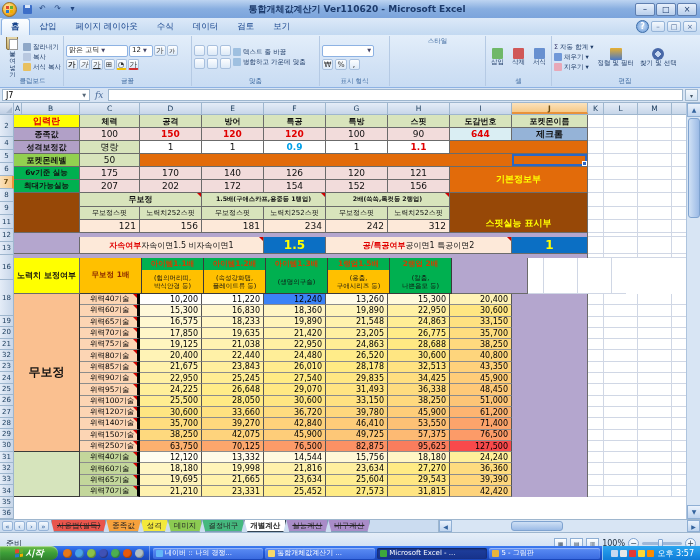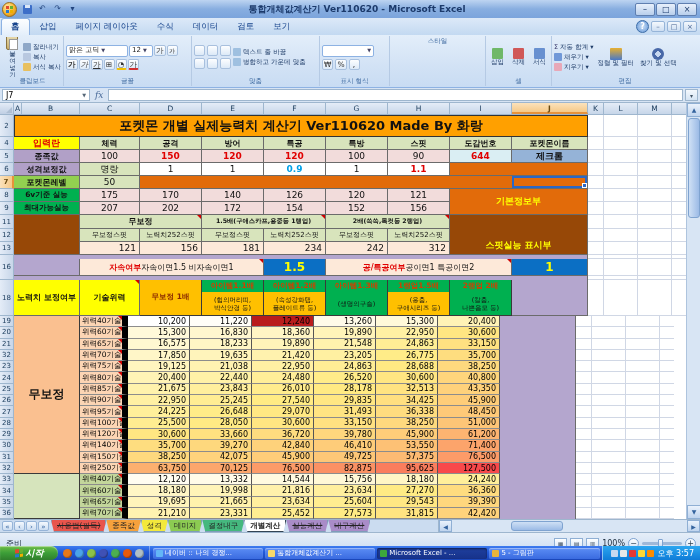--- a/index.html
+++ b/index.html
@@ -127,22 +127,22 @@
   .dmg-col .tt{height:12px;font-size:7.5px;font-weight:bold;color:#D04000;text-align:center;line-height:12px;white-space:nowrap;overflow:hidden;}
   .dmg-col .dd2{flex:1;font-size:6.5px;color:#111;text-align:center;display:flex;flex-direction:column;justify-content:center;line-height:8px;}
   .bg-or{background:#FFC000;}
   .bg-gr{background:#00B050;}
   .dmg-section{display:flex;}
   .dmg-seclabel{width:66px;flex:none;border-right:1px solid #3A3A3A;border-bottom:1px solid #3A3A3A;
     display:flex;align-items:center;justify-content:center;font-weight:bold;font-size:12px;color:#111;}
   .sec-orange{background:#FAC090;}
   .sec-green{background:#D6E4BC;}
   .drow{display:flex;height:11.3px;}
-  .dlabel{width:48px;flex:none;background:#FCD5B4;border-right:6px solid #000000;border-bottom:1px solid #8C8C8C;
-    font-size:7.5px;display:flex;align-items:center;padding-left:2px;position:relative;overflow:hidden;white-space:nowrap;}
+  .dlabel{width:60px;flex:none;background:#FCD5B4;border-right:3px solid #000000;border-bottom:1px solid #8C8C8C;
+    font-size:7.5px;display:flex;align-items:center;padding-left:10px;position:relative;overflow:hidden;white-space:nowrap;}
   .dlabel-green{background:#C3D69B;}
   .dval{width:62px;flex:none;border-right:1px solid #555;border-bottom:1px solid #8C8C8C;
     font-size:8px;display:flex;align-items:center;justify-content:flex-end;padding-right:3px;overflow:hidden;}
   .dlav{width:76px;flex:none;background:#B4A6CE;border-right:1px solid #6B6B6B;}
 
   
   .vscroll{position:absolute;right:0;top:103px;width:14px;height:416px;background:#D8E5F4;border-left:1px solid #AEC4DE;}
   .sbtn{width:14px;height:14px;background:linear-gradient(#EAF2FC,#BFD4EE);border:1px solid #8FAFD4;
     font-size:6px;text-align:center;line-height:12px;color:#34639E;}
   .vthumb{position:absolute;left:1px;top:15px;width:12px;height:100px;border-radius:3px;
@@ -438,24 +438,20 @@
           <div class="rh" style="height: 11.3px;">30</div>
           <div class="rh" style="height: 11.3px;">31</div>
           <div class="rh" style="height: 11.3px;">32</div>
           <div class="rh" style="height: 11.3px;">33</div>
           <div class="rh" style="height: 11.3px;">34</div>
           <div class="rh" style="height: 11.3px;">35</div>
           <div class="rh" style="height: 11.3px;">36</div>
         </div>
       <div class="cellsarea">
 
-        <div class="row" style="height:22px">
-          <div class="c w574 titlecell">포켓몬 개별 실제능력치 계산기 Ver110620  Made By 화랑</div>
-          <div class="filler"></div>
-        </div>
 
         <div class="row" style="height:13px">
           <div class="c w66 ylw red bold">입력란</div>
           <div class="c w60 grn-l bold ctext">체력</div>
           <div class="c w62 grn-l bold ctext">공격</div>
           <div class="c w62 grn-l bold ctext">방어</div>
           <div class="c w62 grn-l bold ctext">특공</div>
           <div class="c w62 grn-l bold ctext">특방</div>
           <div class="c w62 grn-l bold ctext">스핏</div>
           <div class="c w62 grn-l bold ctext">도감번호</div>
@@ -578,21 +574,20 @@
           <div class="c w76 bluec">1</div>
           <div class="filler"></div>
         </div>
         <div class="lavstrip" style="height:4px">
             <div class="l1"></div>
             <div class="filler" style="height:4px"></div>
           </div>
 
         <div class="row" style="height:36px">
           <div class="c w66 ylw bold" style="white-space:normal;text-align:center;font-size:8px;line-height:10px">노력치 보정여부</div>
-          <div class="c w60 ylw bold ctext cmt">기술위력</div>
           <div class="dmg-colwrap" id="dmg-cols">
               <div class="dmg-col">
                 <div class="tt bg-or" style="color: rgb(138, 40, 0); line-height: 34px; height: 36px;">무보정 1배</div>
                 <div class="dd2 bg-or"></div>
               </div>
               <div class="dmg-col">
                 <div class="tt bg-gr">아이템1.1배</div>
                 <div class="dd2 bg-or">
                   <div>(힘의머리띠,</div>
                   <div>박식안경 등)</div>
@@ -631,21 +626,21 @@
         </div>
 
         <div id="dmg-sections">
             <div class="dmg-section">
               <div class="dmg-seclabel sec-orange">무보정</div>
               <div>
                 <div class="drow">
                   <div class="dlabel cmt">위력40기술</div>
                   <div class="dval" style="background: rgb(255, 255, 255);">10,200</div>
                   <div class="dval" style="background: rgb(255, 254, 248);">11,220</div>
-                  <div class="dval" style="background: #b91c1c;">12,240</div>
+                  <div class="dval" style="background: #3b82f6;">12,240</div>
                   <div class="dval" style="background: rgb(255, 251, 233);">13,260</div>
                   <div class="dval" style="background: rgb(255, 249, 218);">15,300</div>
                   <div class="dval" style="background: rgb(255, 243, 182);">20,400</div>
                   <div class="dlav"></div>
                   <div class="filler" style="height: 11.3px;"></div>
                 </div>
                 <div class="drow">
                   <div class="dlabel cmt">위력60기술</div>
                   <div class="dval" style="background: rgb(255, 249, 218);">15,300</div>
                   <div class="dval" style="background: rgb(255, 247, 207);">16,830</div>

